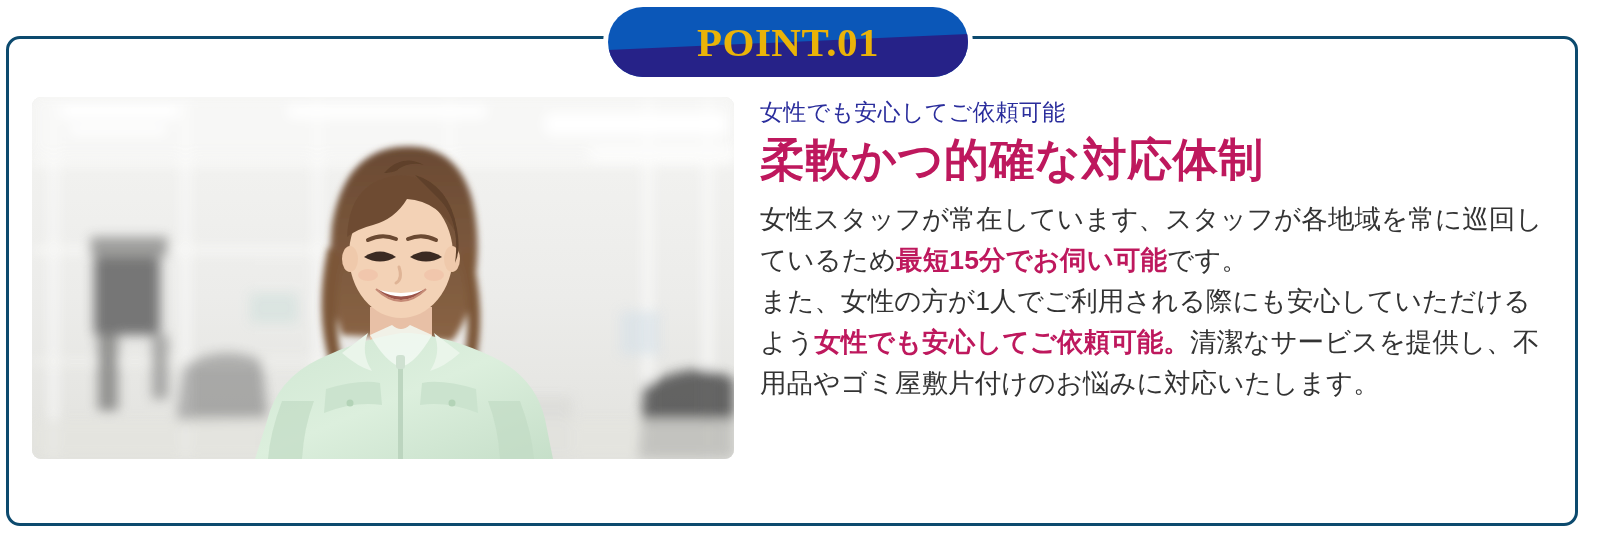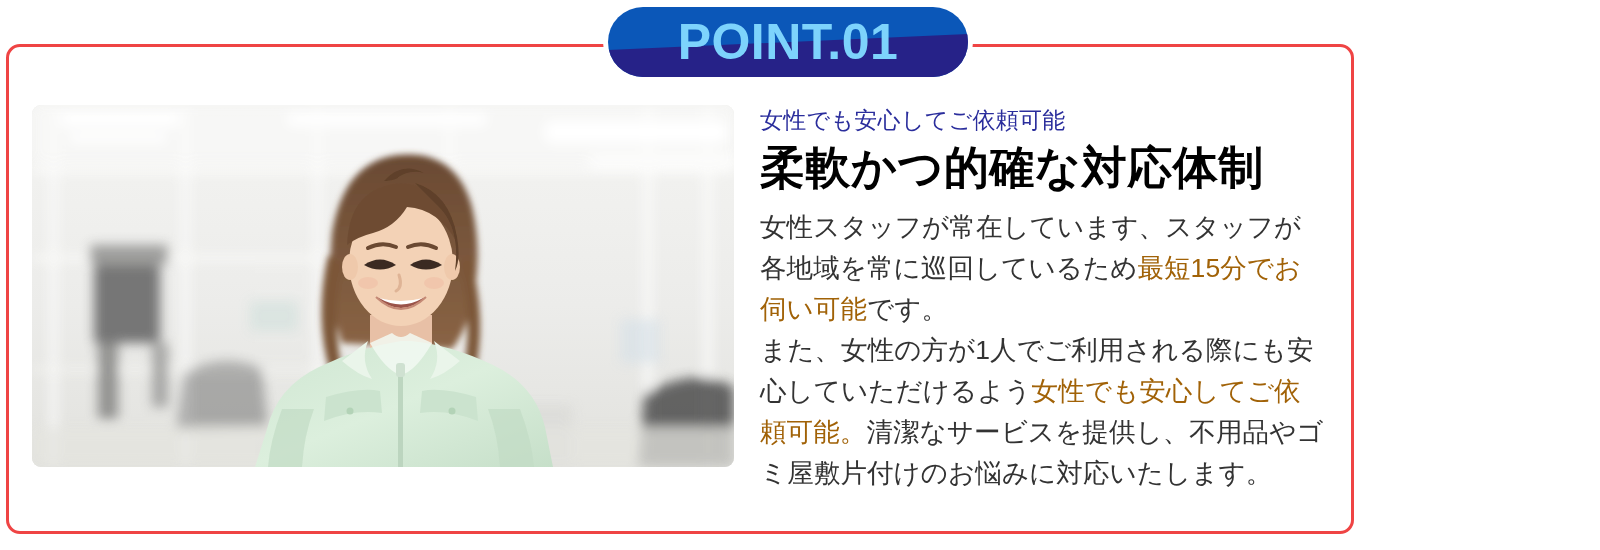--- a/index.html
+++ b/index.html
@@ -17,25 +17,25 @@
     width: 1600px;
     height: 550px;
     overflow: hidden;
     background: #ffffff;
   }
 
   
   .point-card {
     position: absolute;
     left: 6px;
-    top: 44px;
-    width: 1348px;
+    top: 36px;
+    width: 1572px;
     height: 490px;
     box-sizing: border-box;
-    border: 3px solid #ef4444;
+    border: 3px solid #0c4a6e;
     border-radius: 14px;
     background: #ffffff;
   }
 
   
   .badge-wrap {
     position: absolute;
     left: 603px;
     top: 2px;
     width: 370px;
@@ -62,26 +62,26 @@
     left: -10px;
     right: -10px;
     top: 0;
     bottom: 0;
     background: #262288;
     clip-path: polygon(0% 62%, 100% 38%, 100% 100%, 0% 100%);
   }
   .badge-label {
     position: relative;
     z-index: 2;
-    color: #7dd3fc;
-    font-size: 50px;
+    color: #eab308;
+    font-size: 41px;
     font-weight: 700;
     letter-spacing: 0.5px;
     line-height: 1;
-    font-family: Liberation Sans, sans-serif;
+    font-family: Liberation Serif, serif;
     white-space: nowrap;
   }
 
   
   .card-body {
     position: absolute;
     left: 0;
     top: 0;
     right: 0;
     bottom: 0;
@@ -110,37 +110,37 @@
   }
   .eyebrow {
     color: #2a2d9c;
     font-size: 23px;
     font-weight: 500;
     line-height: 1.2;
     margin: 0 0 8px 0;
     letter-spacing: 0.3px;
   }
   .headline {
-    color: #000000;
+    color: #be185d;
     font-size: 45px;
     font-weight: 700;
     line-height: 1.12;
     margin: 0 0 14px 0;
     letter-spacing: 0.5px;
   }
   .body-text {
     color: #333333;
     font-size: 26.5px;
     line-height: 1.55;
     margin: 0;
     letter-spacing: 0.1px;
   }
   .hl {
-    color: #a16207;
-    font-weight: 400;
+    color: #be185d;
+    font-weight: 700;
   }
 </style>
 </head>
 <body>
 
 <div id="stage">
 
   <div class="point-card">
 
     <div class="card-body">

